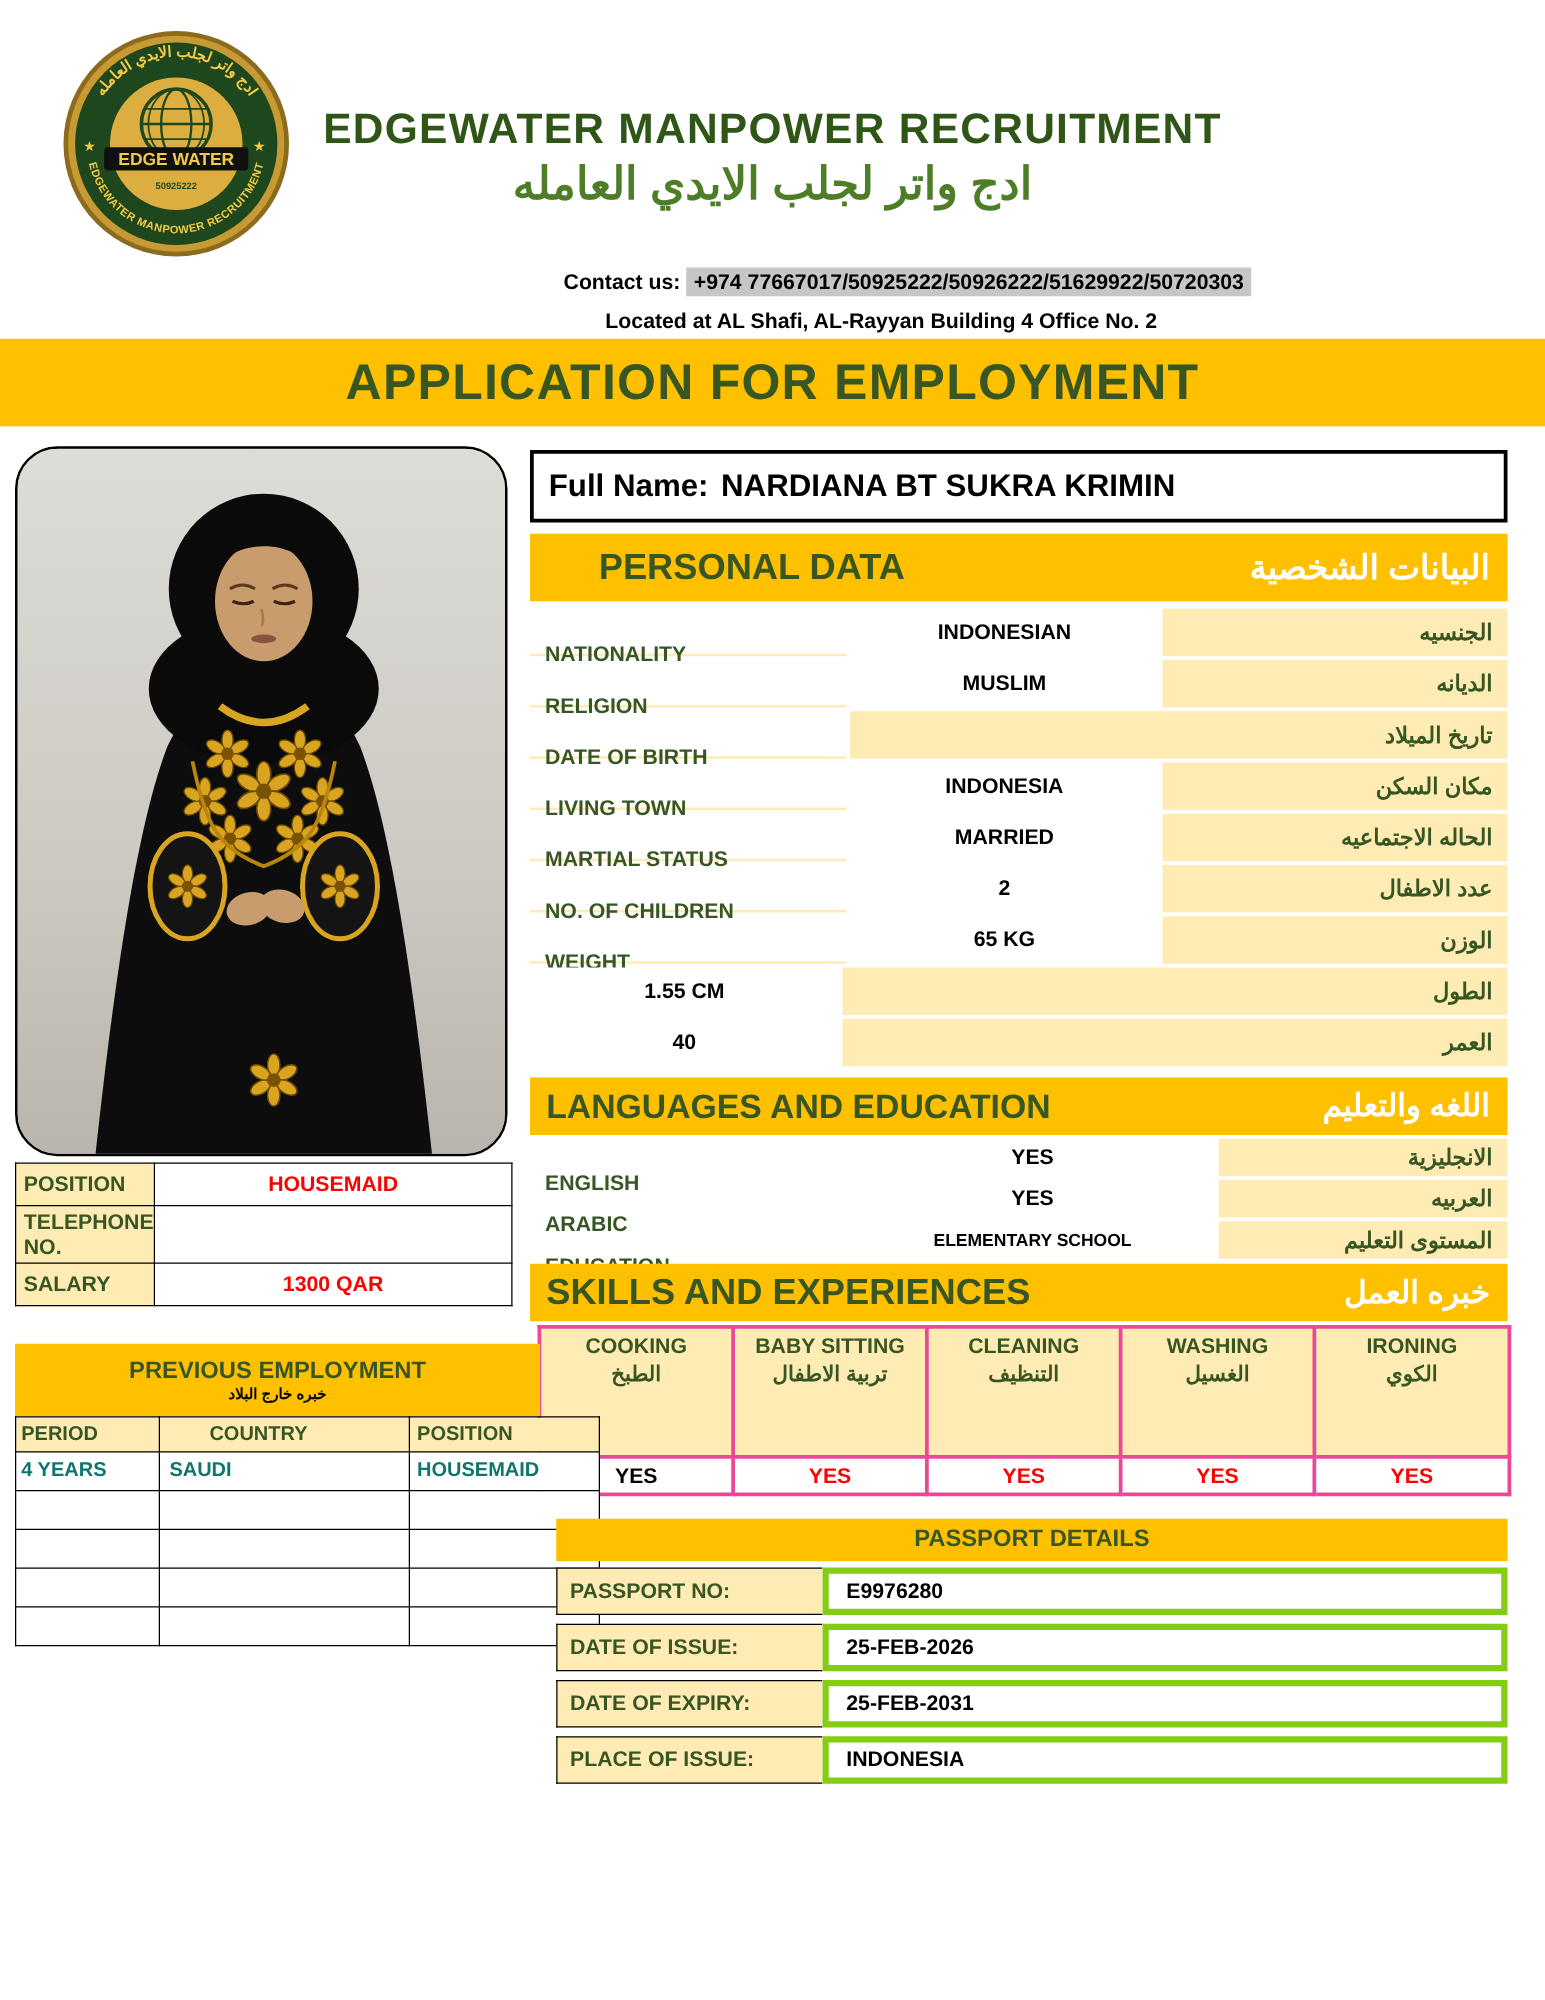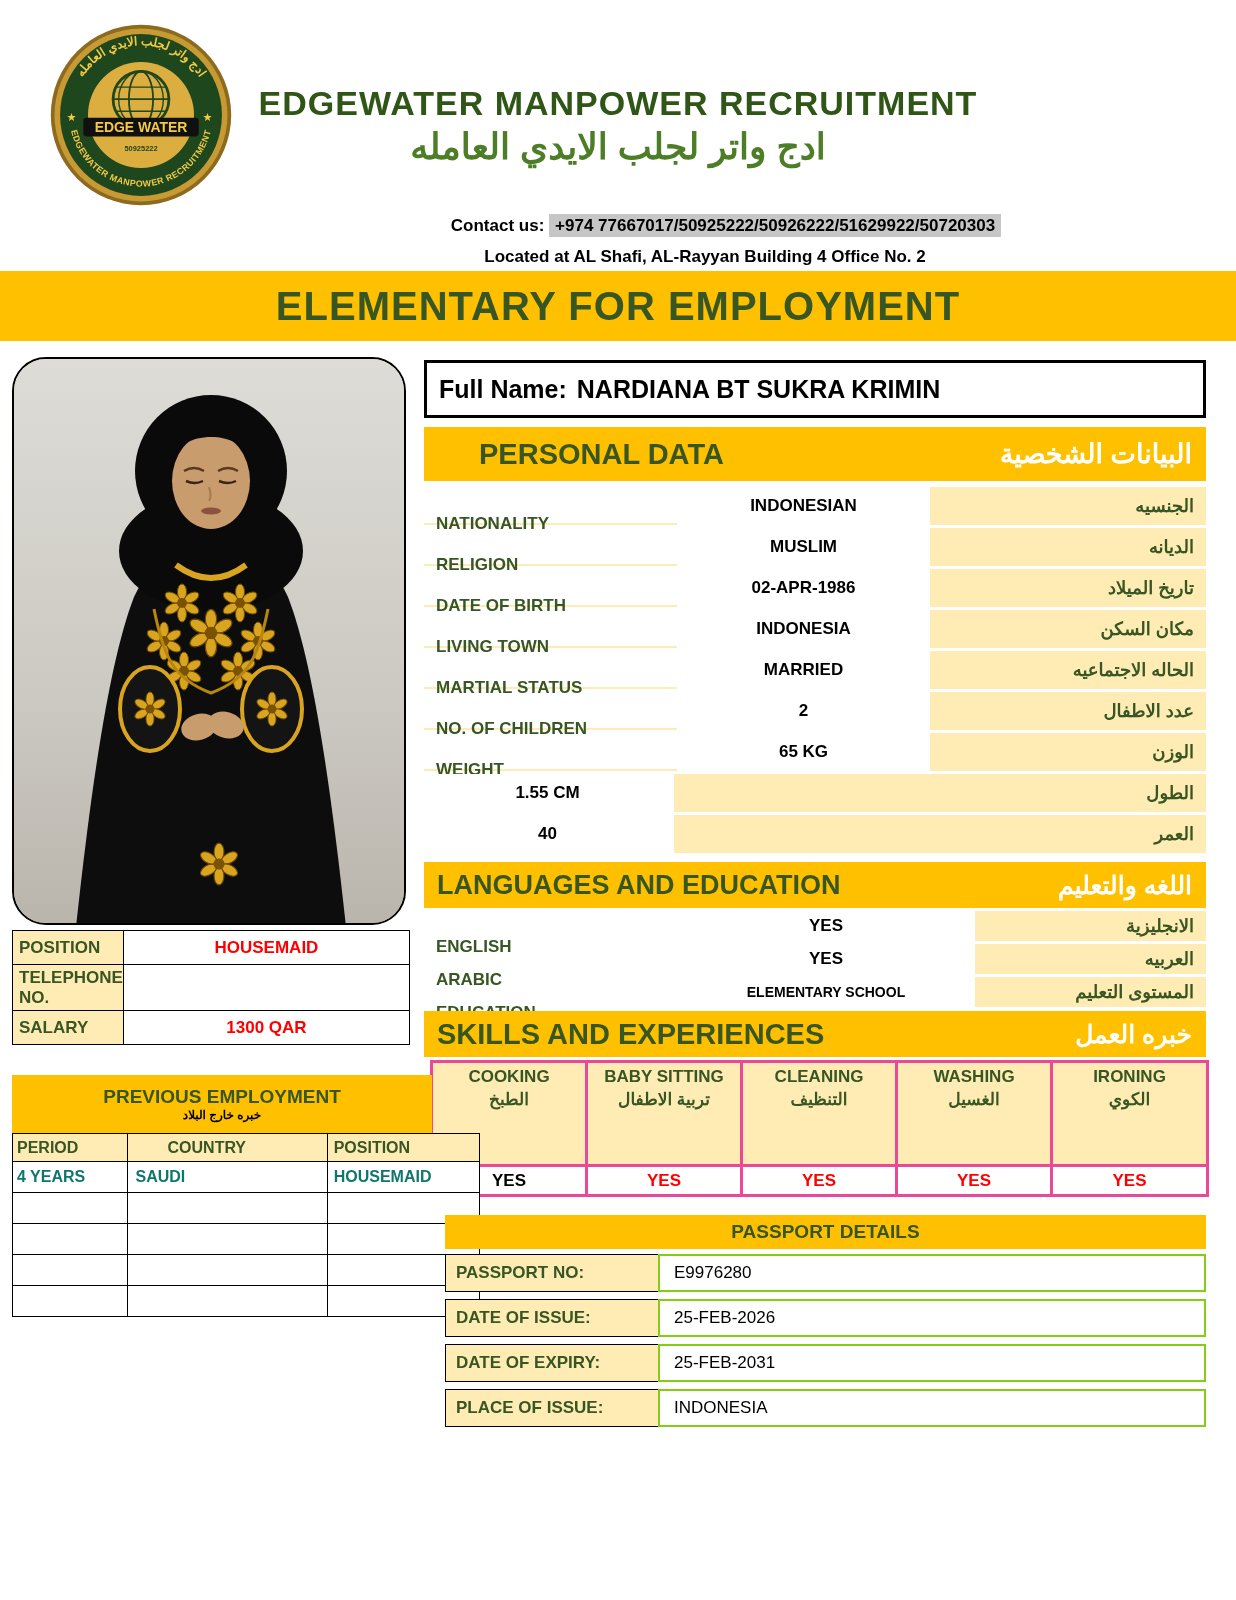--- a/index.html
+++ b/index.html
@@ -107,22 +107,22 @@
 
   
   .pass-bar { left:445px; top:1215px; width:761px; height:34px; background:var(--gold);
               display:flex; align-items:center; justify-content:center;
               color:var(--green); font-weight:bold; font-size:19px; }
   .pass-rows { left:445px; top:1254px; width:761px; }
   .pass-row { display:flex; height:38px; margin-bottom:7px; }
   .pass-label { width:213px; background:var(--cream); border:1px solid #000; border-right:none;
                 color:var(--green); font-weight:bold; font-size:17px;
                 display:flex; align-items:center; padding-left:10px; }
-  .pass-value { flex:1; background:#fff; border:2px solid #84cc16;
-                color:#000; font-weight:normal; font-size:17px;
+  .pass-value { flex:1; background:#fff; border:5px solid #84cc16;
+                color:#000; font-weight:bold; font-size:17px;
                 display:flex; align-items:center; padding-left:14px; }
 </style>
 </head>
 <body>
 
 <div class="page">
 
   <div class="abs" style="left:48px;top:22px;width:186px;height:186px;">
     <svg width="186" height="186" viewBox="0 0 200 200">
       <circle cx="100" cy="100" r="97" fill="#8C6A1E"></circle>
@@ -156,21 +156,21 @@
   </div>
 
   <div class="abs title">EDGEWATER MANPOWER RECRUITMENT</div>
   <div class="abs subtitle-ar">ادج واتر لجلب الايدي العامله</div>
   <div class="abs contact">
     <span>Contact us:</span>
     <span class="highlight">+974 77667017/50925222/50926222/51629922/50720303</span>
   </div>
   <div class="abs address">Located at AL Shafi, AL-Rayyan Building 4 Office No. 2</div>
 
-  <div class="abs banner">ELEMENTARY FOR EMPLOYMENT</div>
+  <div class="abs banner">APPLICATION FOR EMPLOYMENT</div>
 
   <div class="abs photo-box">
     <svg width="394" height="568" viewBox="0 0 394 568">
       <defs>
         <linearGradient id="pbg" x1="0" y1="0" x2="0" y2="1">
           <stop offset="0" stop-color="#DEDCD7"></stop>
           <stop offset="0.6" stop-color="#CCC9C2"></stop>
           <stop offset="1" stop-color="#B9B5AD"></stop>
         </linearGradient>
         <g id="petal">
@@ -233,21 +233,20 @@
       <div class="cell c-value">INDONESIAN</div>
       <div class="cell c-ar">الجنسيه</div>
     </div>
     <div class="data-row">
       <div class="cell c-label">RELIGION</div>
       <div class="cell c-value">MUSLIM</div>
       <div class="cell c-ar">الديانه</div>
     </div>
     <div class="data-row">
       <div class="cell c-label">DATE OF BIRTH</div>
-      <div class="cell c-value">02-APR-1986</div>
       <div class="cell c-ar">تاريخ الميلاد</div>
     </div>
     <div class="data-row">
       <div class="cell c-label">LIVING TOWN</div>
       <div class="cell c-value">INDONESIA</div>
       <div class="cell c-ar">مكان السكن</div>
     </div>
     <div class="data-row">
       <div class="cell c-label">MARTIAL STATUS</div>
       <div class="cell c-value">MARRIED</div>

